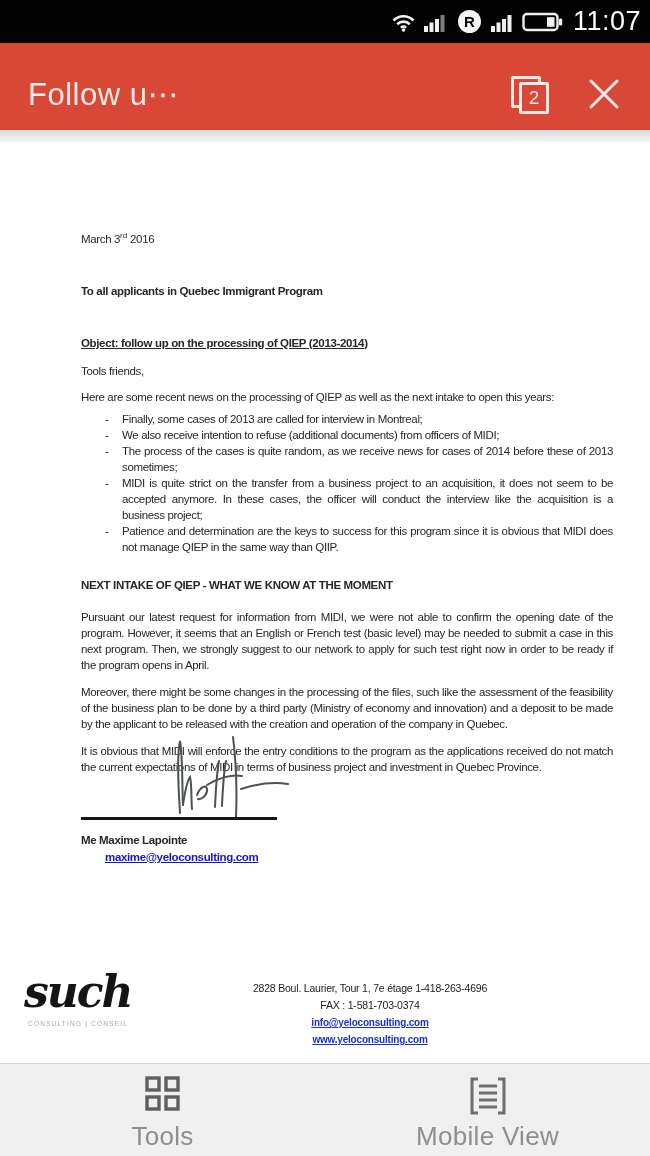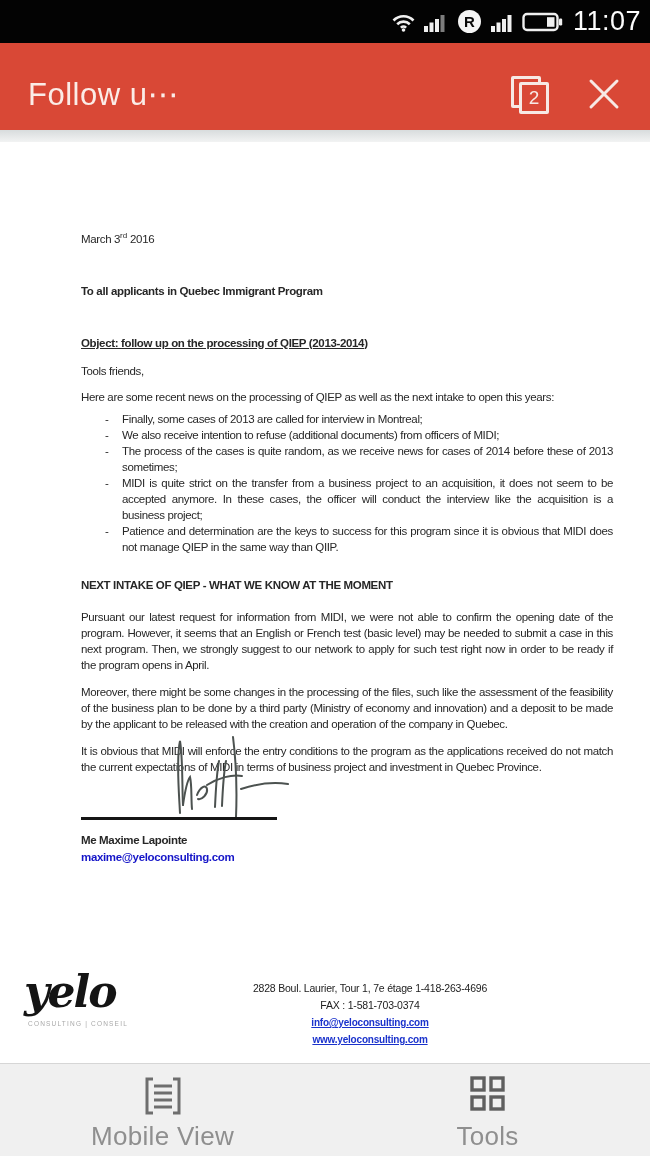--- a/index.html
+++ b/index.html
@@ -55,21 +55,21 @@
   ul.bullets li{position:relative;padding-left:17px;text-align:justify;}
   ul.bullets li::before{content:"-";position:absolute;left:0;top:0;}
   .section-heading{margin:22px 0 16px 0;font-weight:bold;}
   .para{margin:0;text-align:justify;}
   .p1{margin-top:9px;} .p2{margin-top:11px;} .p3{margin-top:11px;} .p4{margin-top:11px;}
   .sig-row{position:relative;height:42px;}
   .sig-svg{position:absolute;left:55px;top:-44px;width:170px;height:86px;}
   .sig-line{width:196px;height:0;border-top:3px solid #151515;margin:0;}
   .sign-block{margin-top:12px;line-height:17px;}
   .sign-name,.sign-title{font-weight:bold;margin:0;}
-  .sign-email{font-weight:bold;color:#1515c8;cursor:pointer;}
+  .sign-email{font-weight:bold;color:#1515c8;text-decoration:underline;cursor:pointer;margin-left:24px;}
   
   .lh-footer{position:absolute;left:0;top:828px;width:650px;height:90px;}
   .logo{position:absolute;left:24px;top:0;}
   .logo-word{
     font-family:"DejaVu Serif",serif;font-style:italic;font-weight:bold;
     font-size:44px;line-height:44px;color:#141414;letter-spacing:-2px;
   }
   .logo-tagline{font-size:6.5px;color:#a9a9a9;letter-spacing:1.2px;margin-top:2px;margin-left:4px;}
   .contact{
     position:absolute;left:calc(50% + 45px);top:10px;transform:translateX(-50%);
@@ -190,52 +190,52 @@
     </div>
     <div class="sig-line"></div>
 
     <div class="sign-block">
       <p class="sign-name">Me Maxime Lapointe</p>
       <span class="sign-email">maxime@yeloconsulting.com</span>
     </div>
 
     <div class="lh-footer">
       <div class="logo">
-        <div class="logo-word">yelo</div>
+        <div class="logo-word">such</div>
         <div class="logo-tagline">CONSULTING | CONSEIL</div>
       </div>
       <div class="contact">
         <div class="addr">2828 Boul. Laurier, Tour 1, 7e étage 1-418-263-4696</div>
         <div class="fax">FAX : 1-581-703-0374</div>
         <span class="link">info@yeloconsulting.com</span>
         <span class="link">www.yeloconsulting.com</span>
       </div>
     </div>
   </div>
 
   <div class="bottombar">
+    <div class="nav-item">
+      <svg width="44" height="44" viewBox="0 0 44 44">
+        <g fill="none" stroke="#5f5f5f" stroke-width="3.4">
+          <rect x="6" y="4" width="12" height="12"></rect>
+          <rect x="25" y="4" width="12" height="12"></rect>
+          <rect x="6" y="23" width="12" height="12"></rect>
+          <rect x="25" y="23" width="12" height="12"></rect>
+        </g>
+      </svg>
+      <span class="nav-label">Tools</span>
+    </div>
     <div class="nav-item">
       <svg width="46" height="44" viewBox="0 0 46 44">
         <g fill="none" stroke="#6e6e6e" stroke-width="3">
           <path d="M13,5 H7 V39 H13"></path>
           <path d="M33,5 H39 V39 H33"></path>
           <line x1="14" y1="12" x2="32" y2="12"></line>
           <line x1="14" y1="19" x2="32" y2="19"></line>
           <line x1="14" y1="26" x2="32" y2="26"></line>
           <line x1="14" y1="33" x2="32" y2="33"></line>
         </g>
       </svg>
       <span class="nav-label">Mobile View</span>
     </div>
-    <div class="nav-item">
-      <svg width="44" height="44" viewBox="0 0 44 44">
-        <g fill="none" stroke="#5f5f5f" stroke-width="3.4">
-          <rect x="6" y="4" width="12" height="12"></rect>
-          <rect x="25" y="4" width="12" height="12"></rect>
-          <rect x="6" y="23" width="12" height="12"></rect>
-          <rect x="25" y="23" width="12" height="12"></rect>
-        </g>
-      </svg>
-      <span class="nav-label">Tools</span>
-    </div>
   </div>
 
 </div>
 
 </body></html>

